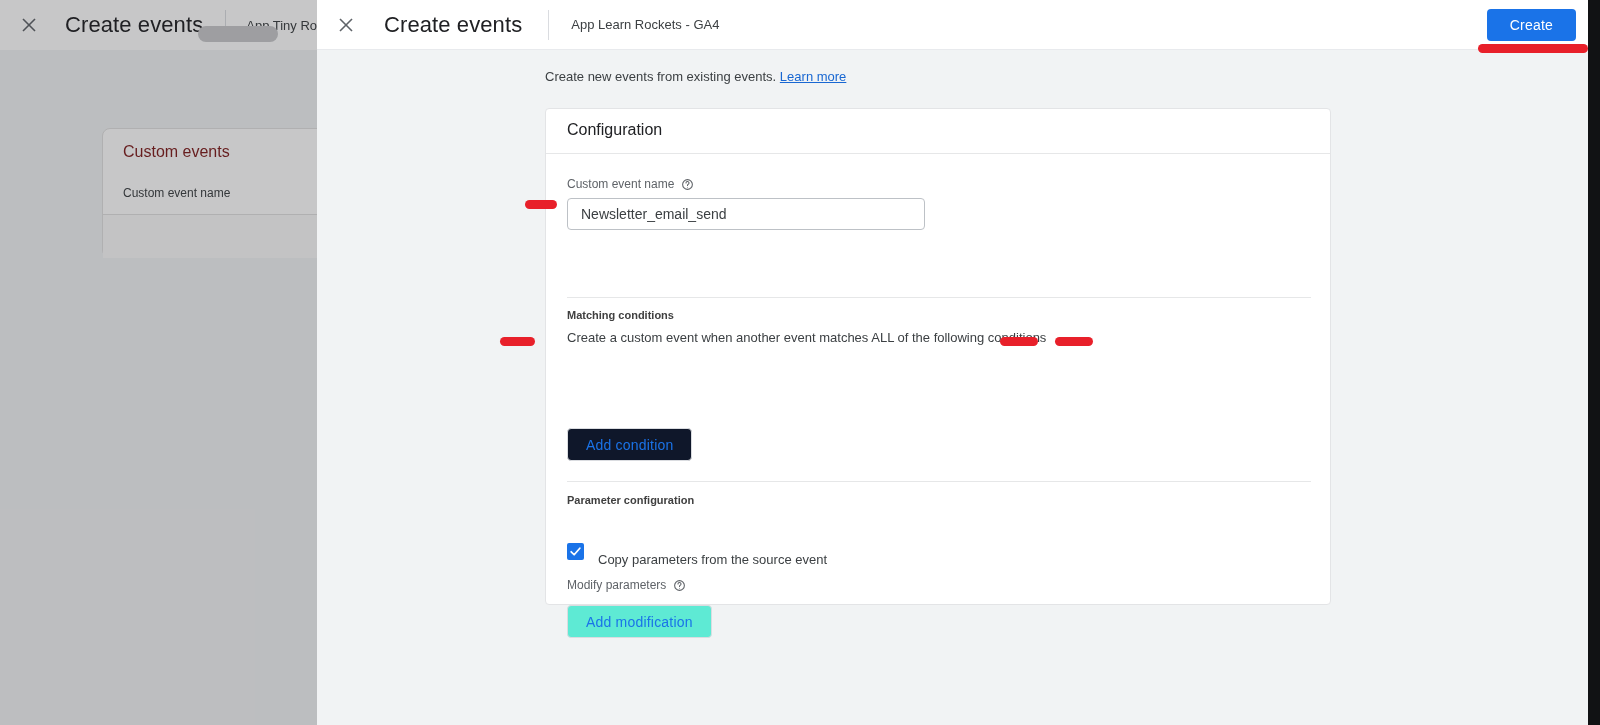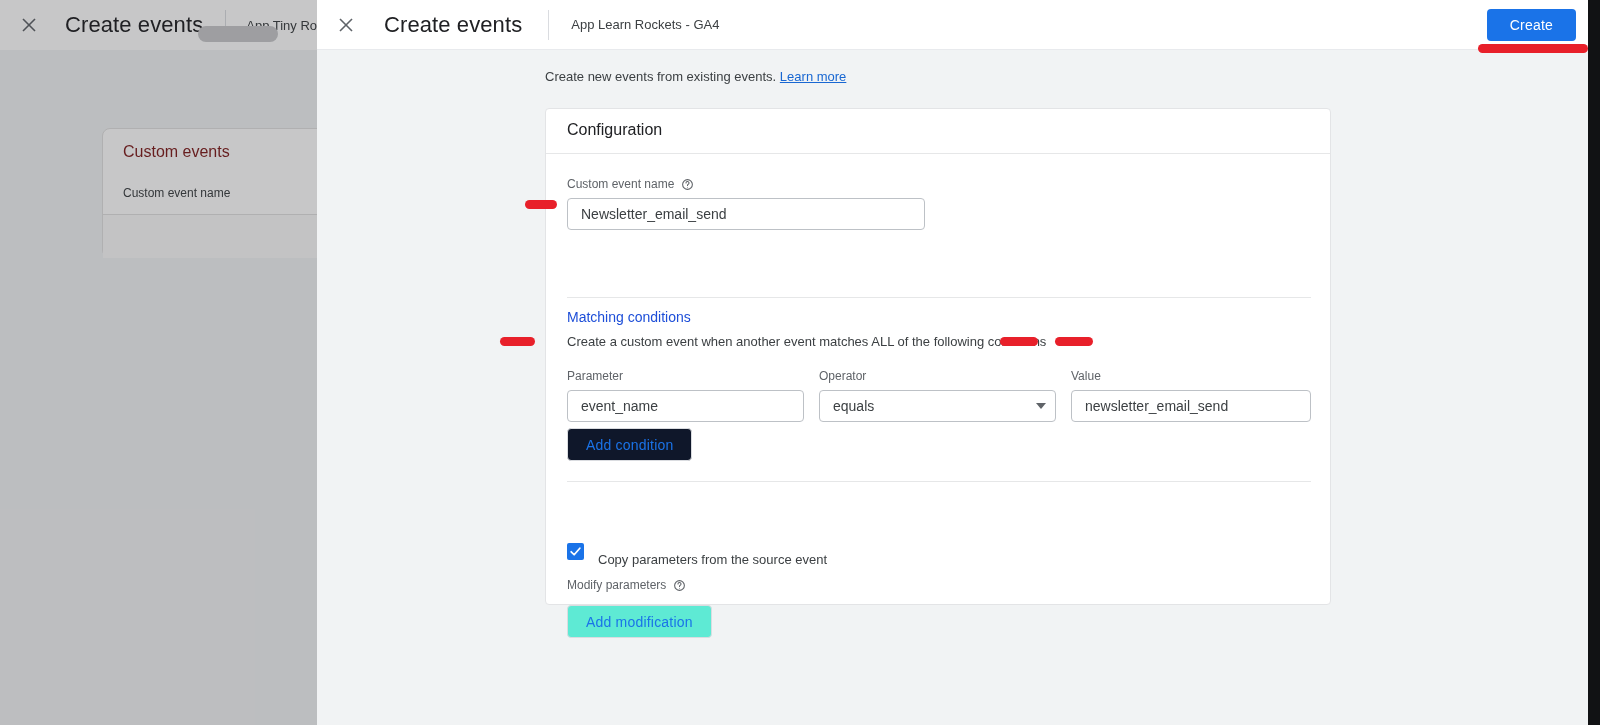--- a/index.html
+++ b/index.html
@@ -150,21 +150,21 @@
   }
 
   .grp-name { position: absolute; left: 21px; top: 68px; width: 358px; }
   .grp-name .field-label { margin-bottom: 7px; }
 
   .rule-1 {
     position: absolute; left: 21px; top: 188px; width: 744px; height: 1px;
     background: #e6e7e8;
   }
   .sec-title {
-    font-size: 14px; color: #1d4ed8; font-weight: 400;
+    font-size: 11px; color: #404040; font-weight: 700;
   }
   .sec-desc {
     font-size: 13px; color: #3c4043; margin-top: 9px;
   }
   .grp-match { position: absolute; left: 21px; top: 200px; width: 744px; }
 
   .cond-row {
     position: absolute; left: 21px; top: 260px; width: 744px;
     display: flex; align-items: flex-end; gap: 15px;
   }
@@ -313,44 +313,28 @@
           <input class="txt-input" type="text" value="Newsletter_email_send" style="">
         </div>
 
         <div class="rule-1"></div>
 
         <div class="grp-match">
           <div class="sec-title">Matching conditions</div>
           <div class="sec-desc">Create a custom event when another event matches ALL of the following conditions</div>
         </div>
 
-        <div class="cond-row">
-          <div class="cond-param">
-            <div class="field-label">Parameter</div>
-            <input class="txt-input" type="text" value="event_name" style="">
-          </div>
-
-          <div class="cond-op">
-            <div class="field-label">Operator</div>
-            <div class="select-wrap">
-              <input class="txt-input" type="text" readonly="" value="equals" style="">
-              <span class="caret"></span>
-            </div>
-          </div>
-
-          <div class="cond-val">
-            <div class="field-label">Value</div>
-            <input class="txt-input" type="text" value="newsletter_email_send" style="">
-          </div>
-        </div>
 
         <button class="add-cond-btn">Add condition</button>
 
         <div class="rule-2"></div>
 
+        <div class="grp-param">
+          <div class="sec-title">Parameter configuration</div>
+        </div>
 
         <div class="chk-row">
           <span class="chkbox">
             <svg width="13" height="13" viewBox="0 0 24 24" fill="none" stroke="#ffffff" stroke-width="3.2" stroke-linecap="round" stroke-linejoin="round">
               <polyline points="4,12.5 9.5,18 20,6"></polyline>
             </svg>
           </span>
           <span class="chk-label">Copy parameters from the source event</span>
         </div>
 

